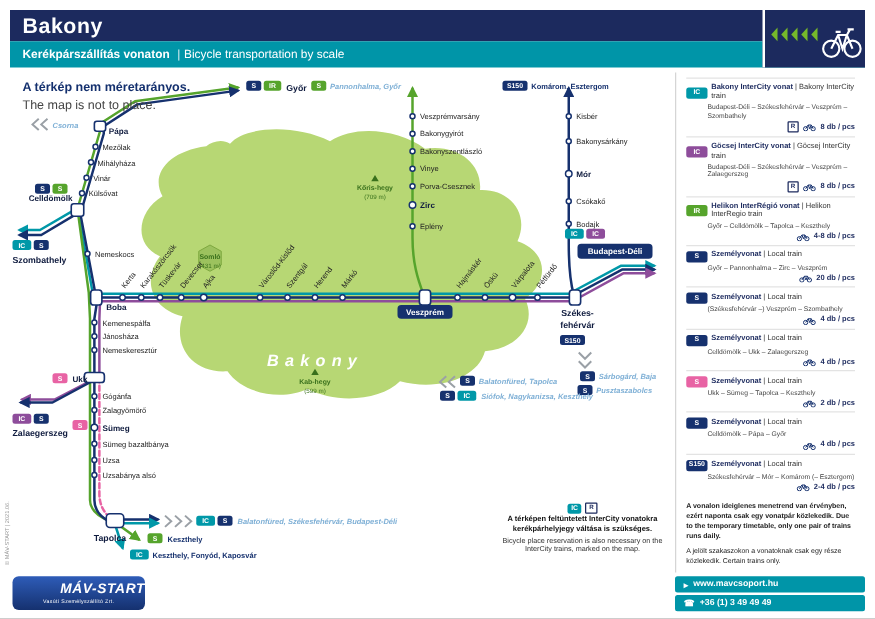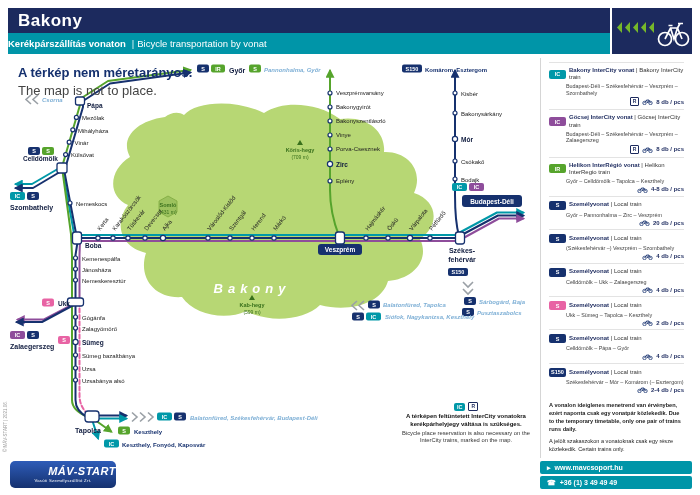--- a/index.html
+++ b/index.html
@@ -5,29 +5,29 @@
   html,body{margin:0;padding:0;background:#888;}
   .page{position:relative;width:700px;height:495px;background:#fff;overflow:hidden;
         font-family:"Liberation Sans",sans-serif;outline:1px solid #c9c9c9;}
 
   
   .hdr{position:absolute;left:8px;top:8px;right:8px;height:46px;}
   .hdr-navy{position:absolute;left:0;right:0;top:0;height:25px;background:#1c2a5e;
             display:flex;align-items:center;padding-left:10px;}
   .hdr-title{color:#fff;font-size:17px;font-weight:bold;letter-spacing:.5px;}
   .hdr-teal{position:absolute;left:0;right:0;top:25px;height:21px;background:#0095a8;
-            color:#fff;display:flex;align-items:center;font-size:9.5px;}
+            color:#fff;display:flex;align-items:center;padding-left:10px;font-size:9.5px;}
   .hdr-teal b{margin-right:3px;}
   .hdr-sep{margin:0 3px;opacity:.85;}
   .hdr-bike{position:absolute;right:0;top:0;width:80px;height:46px;background:#1c2a5e;
             border-left:2px solid #fff;display:flex;align-items:center;justify-content:center;}
 
   
   .map{position:absolute;left:0;top:55px;width:540px;height:405px;}
-  .scale-note{position:absolute;left:18px;top:64px;font-size:13px;color:#444;line-height:1.35;z-index:3;}
+  .scale-note{position:absolute;left:18px;top:64px;font-size:10px;color:#444;line-height:1.35;z-index:3;}
   .scale-note b{color:#14306e;display:block;}
 
   .ln{fill:none;stroke-width:2;stroke-linejoin:round;stroke-linecap:round;}
   .teal{stroke:#0098a8}.navy{stroke:#16316e}.purple{stroke:#8e4d9b}
   .green{stroke:#56a42c}.pink{stroke:#e863a4;stroke-dasharray:4 2.5;}
   .chev{fill:none;stroke:#9aa0a6;stroke-width:1.6;}
   .dot{fill:#fff;stroke:#16316e;stroke-width:1.2;}
   .jct{fill:#fff;stroke:#16316e;stroke-width:1.3;}
   .st{font-size:6px;fill:#222;}
   .stb{font-size:6.5px;font-weight:bold;fill:#101c3f;}
@@ -85,21 +85,21 @@
 
 <div class="page">
 
   <div class="hdr">
     <div class="hdr-navy">
       <span class="hdr-title">Bakony</span>
     </div>
     <div class="hdr-teal">
       <b>Kerékpárszállítás vonaton</b>
       <span class="hdr-sep">|</span>
-      <span>Bicycle transportation by vonat</span>
+      <span>Bicycle transportation by scale</span>
     </div>
     <div class="hdr-bike">
       <svg width="76" height="44" viewBox="0 0 76 44">
         <g fill="#76b82a">
           <polygon points="8,13 3,18.5 8,24"></polygon>
           <polygon points="16,13 11,18.5 16,24"></polygon>
           <polygon points="24,13 19,18.5 24,24"></polygon>
           <polygon points="32,13 27,18.5 32,24"></polygon>
           <polygon points="40,13 35,18.5 40,24"></polygon>
         </g>

